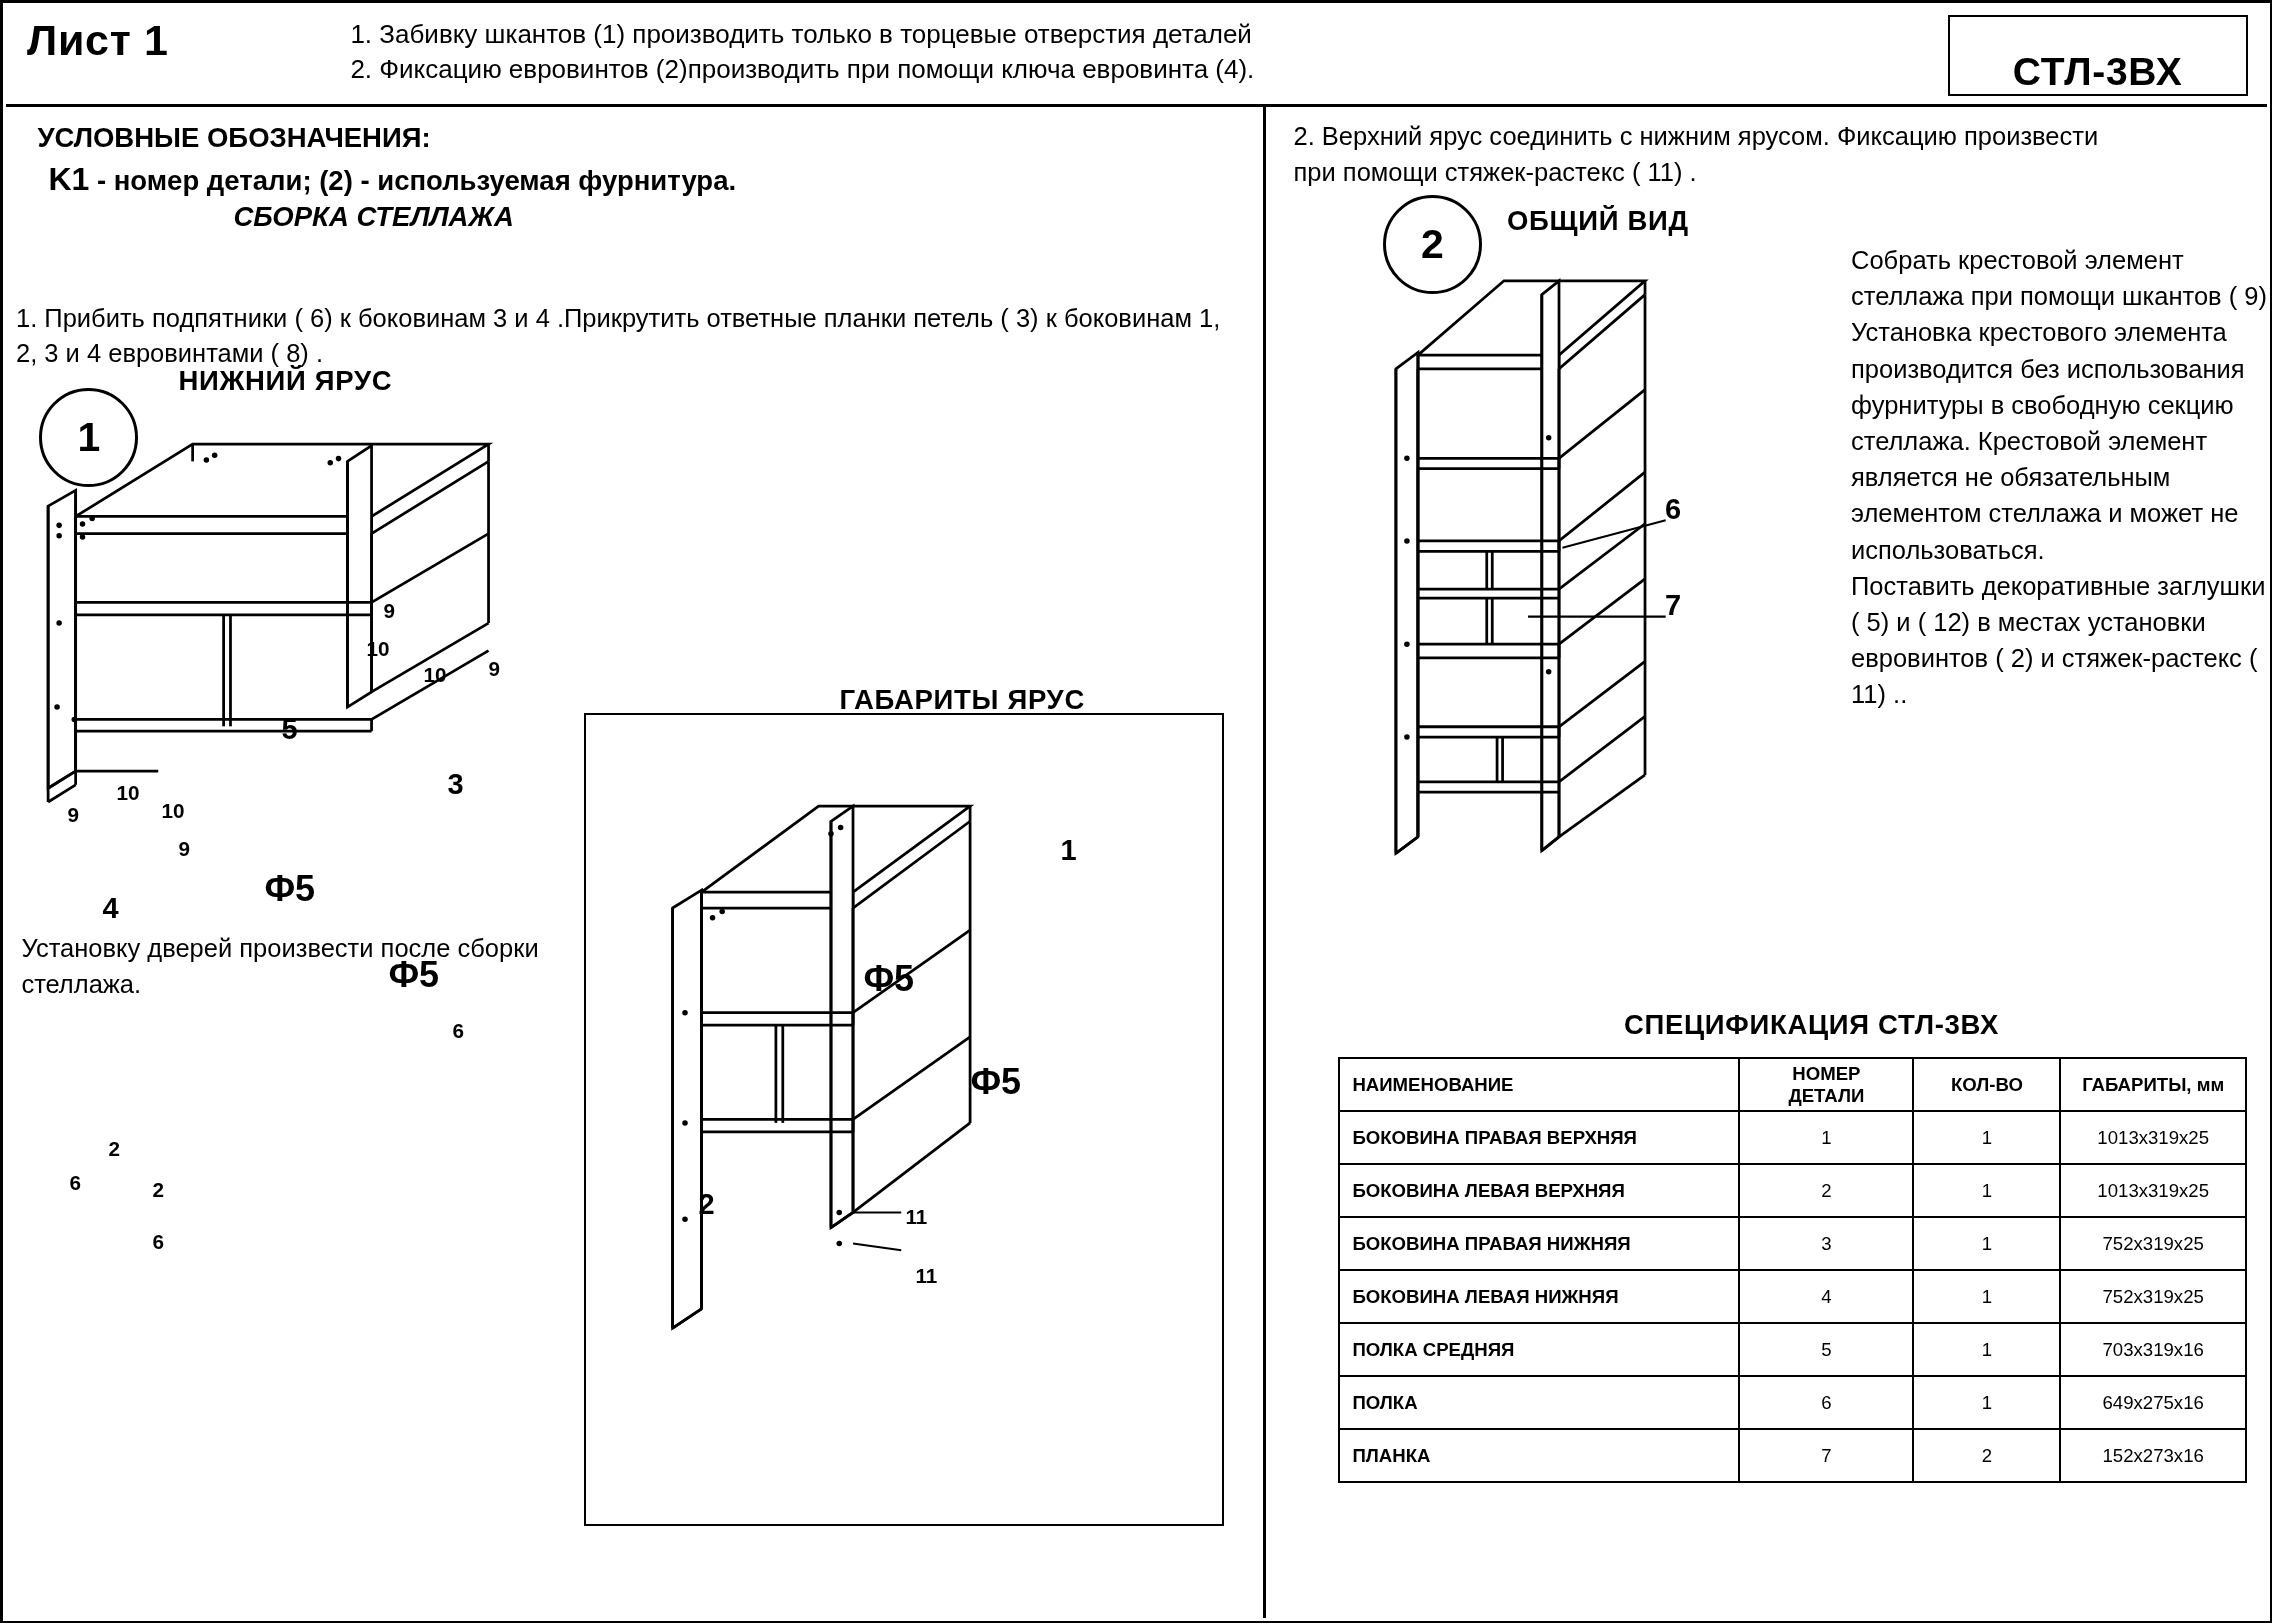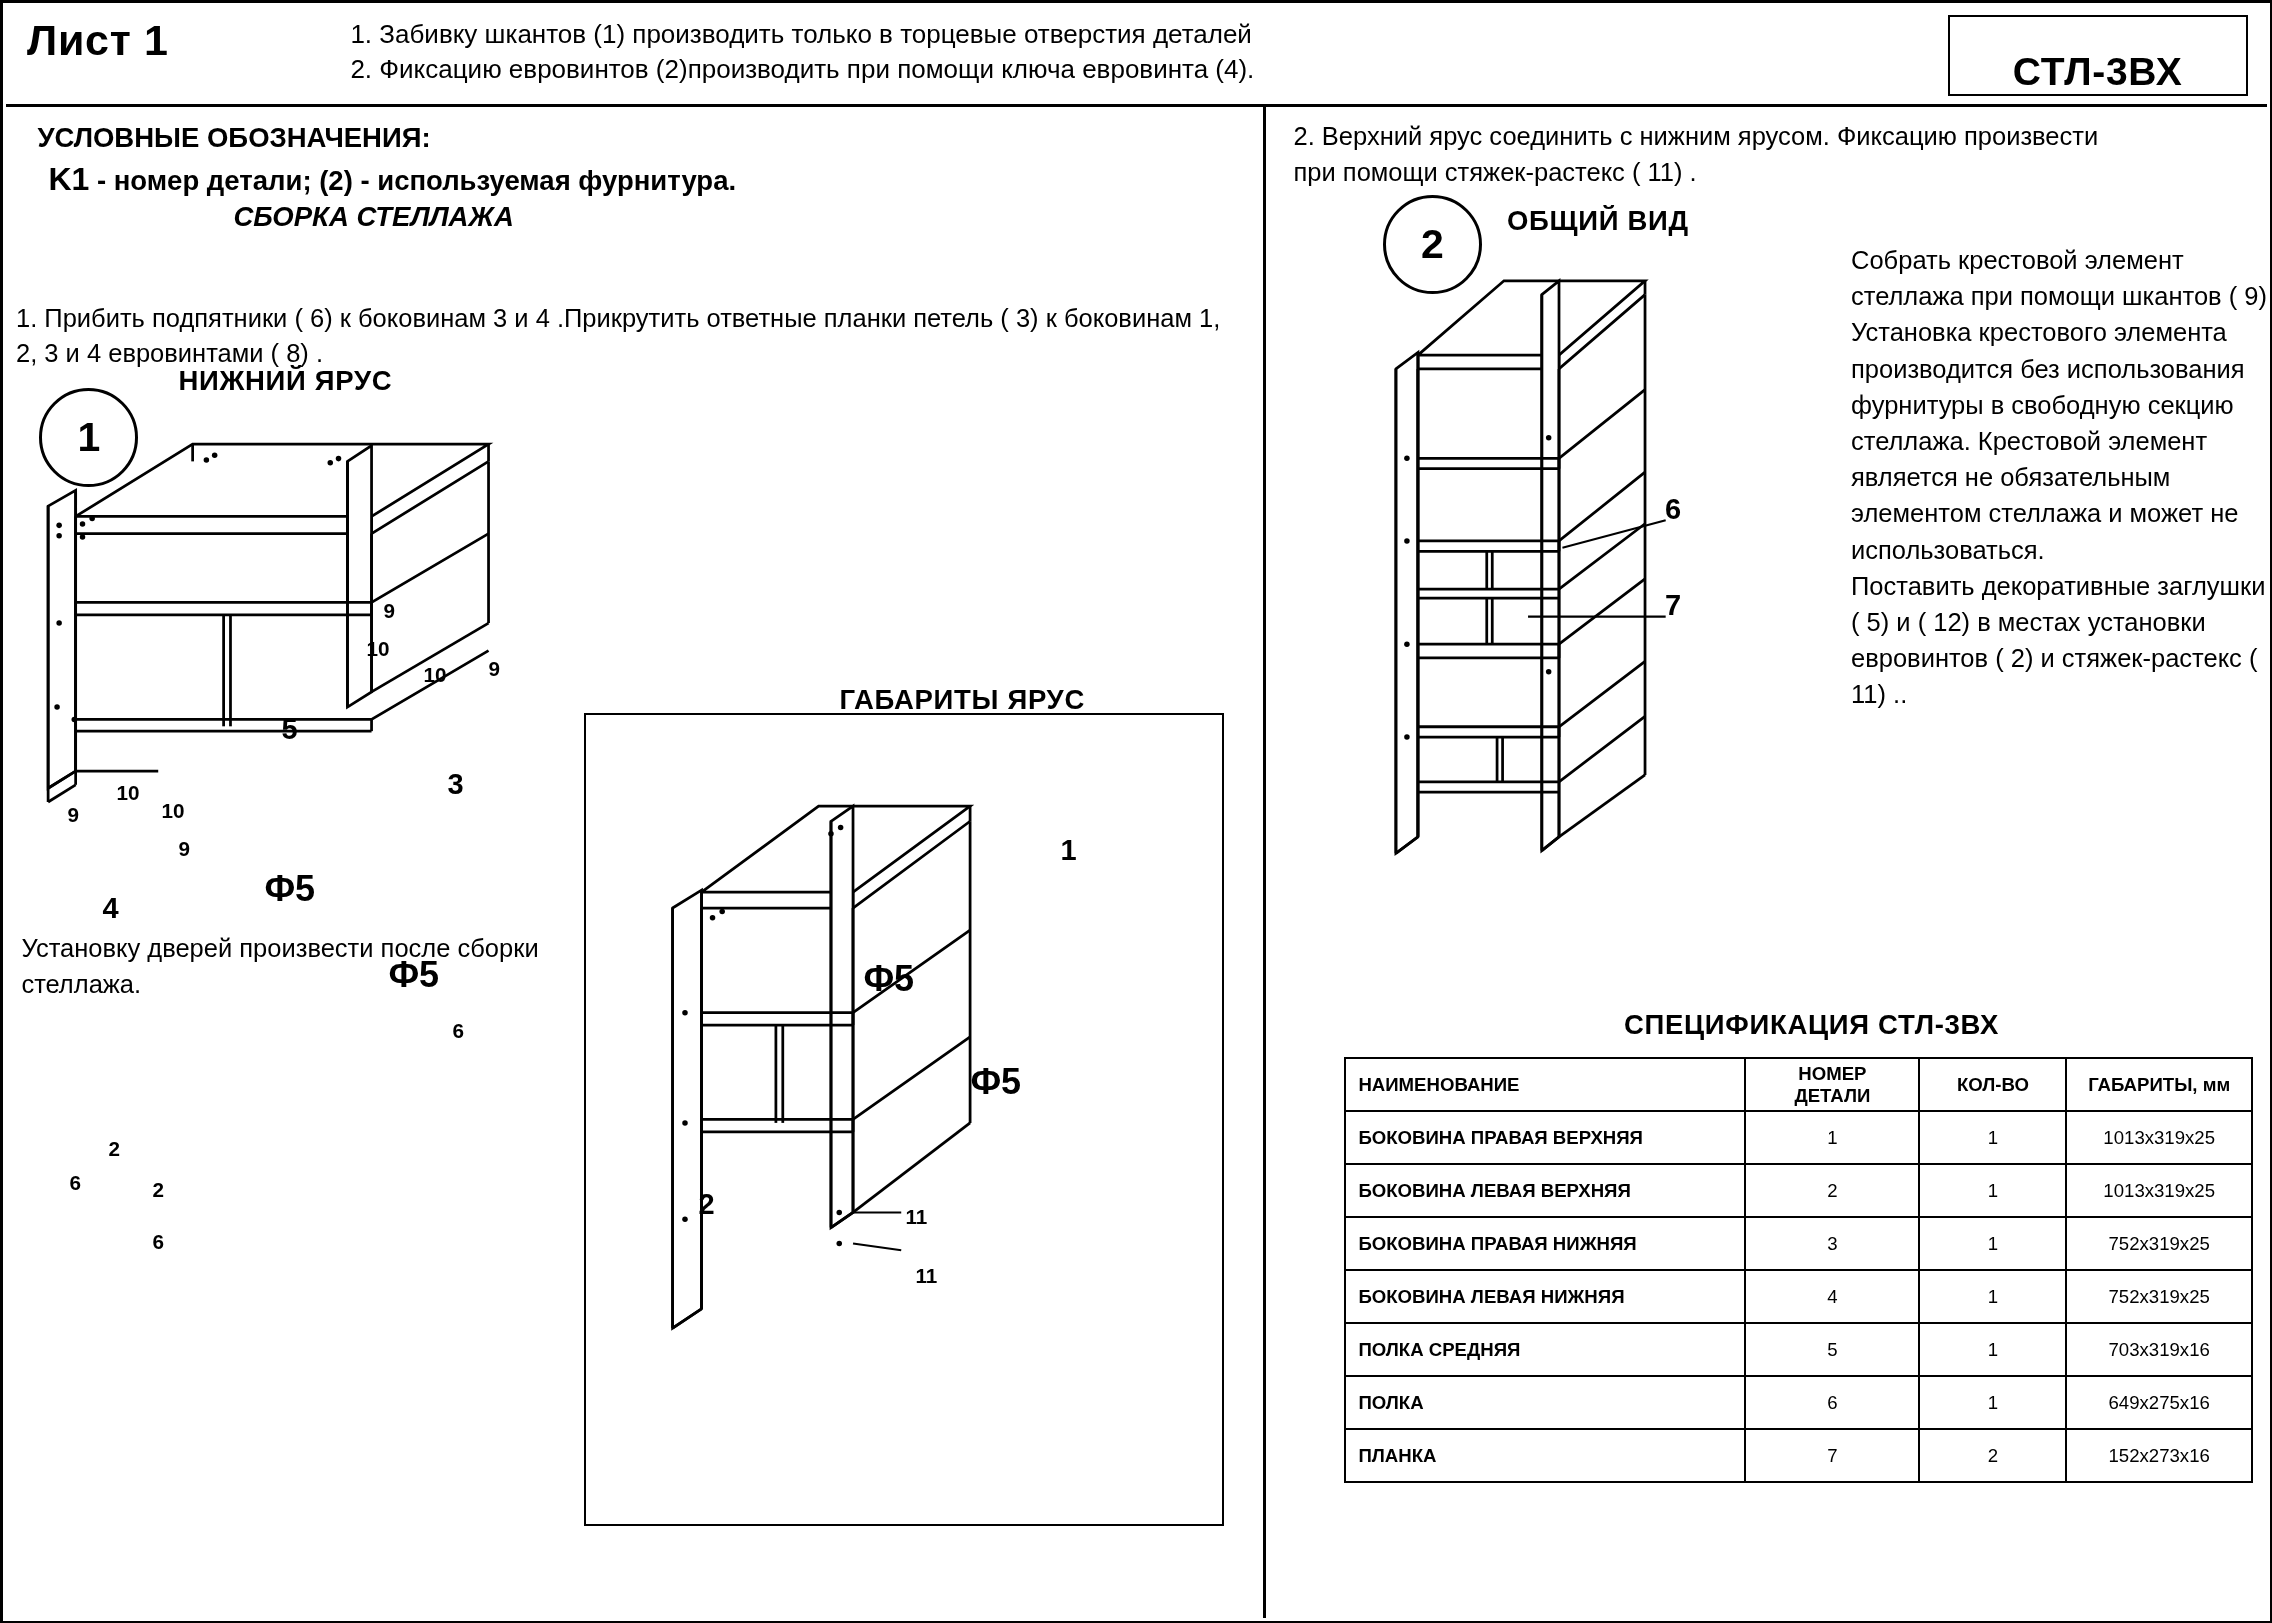--- a/index.html
+++ b/index.html
@@ -41,21 +41,21 @@
   .upperbox{position:absolute;left:578px;top:606px;width:640px;height:813px;border:2.1px solid #000;box-sizing:border-box;}
 
   
   .r-note{position:absolute;left:27.5px;top:12.4px;width:847px;font-size:25.5px;line-height:1.4;}
   .circ2{left:117px;top:88px;width:93px;height:93px;}
   .obshiy{position:absolute;left:241px;top:98px;font-size:27.5px;font-weight:bold;letter-spacing:0.7px;}
   .r-text{position:absolute;left:585px;top:135px;width:427px;font-size:25.5px;line-height:1.42;}
 
   .spec-title{position:absolute;left:358px;top:902px;font-size:27.5px;font-weight:bold;letter-spacing:0.7px;}
 
-  table.spec{position:absolute;left:72px;top:950px;width:909px;border-collapse:collapse;margin-left:6px;}
+  table.spec{position:absolute;left:72px;top:950px;width:909px;border-collapse:collapse;}
   table.spec th,table.spec td{border:2.1px solid #000;font-size:18.6px;padding:0;height:51px;}
   table.spec th{font-weight:bold;}
   table.spec th.n, table.spec td.n{text-align:center;}
   table.spec td.name{text-align:left;padding-left:12.4px;font-weight:bold;}
   table.spec th.name{text-align:left;padding-left:12.4px;}
 
   
   svg{position:absolute;top:0;left:0;overflow:visible;}
   .lbl{position:absolute;font-size:29px;font-weight:bold;}
   .lbl-sm{position:absolute;font-size:20.7px;font-weight:bold;}

